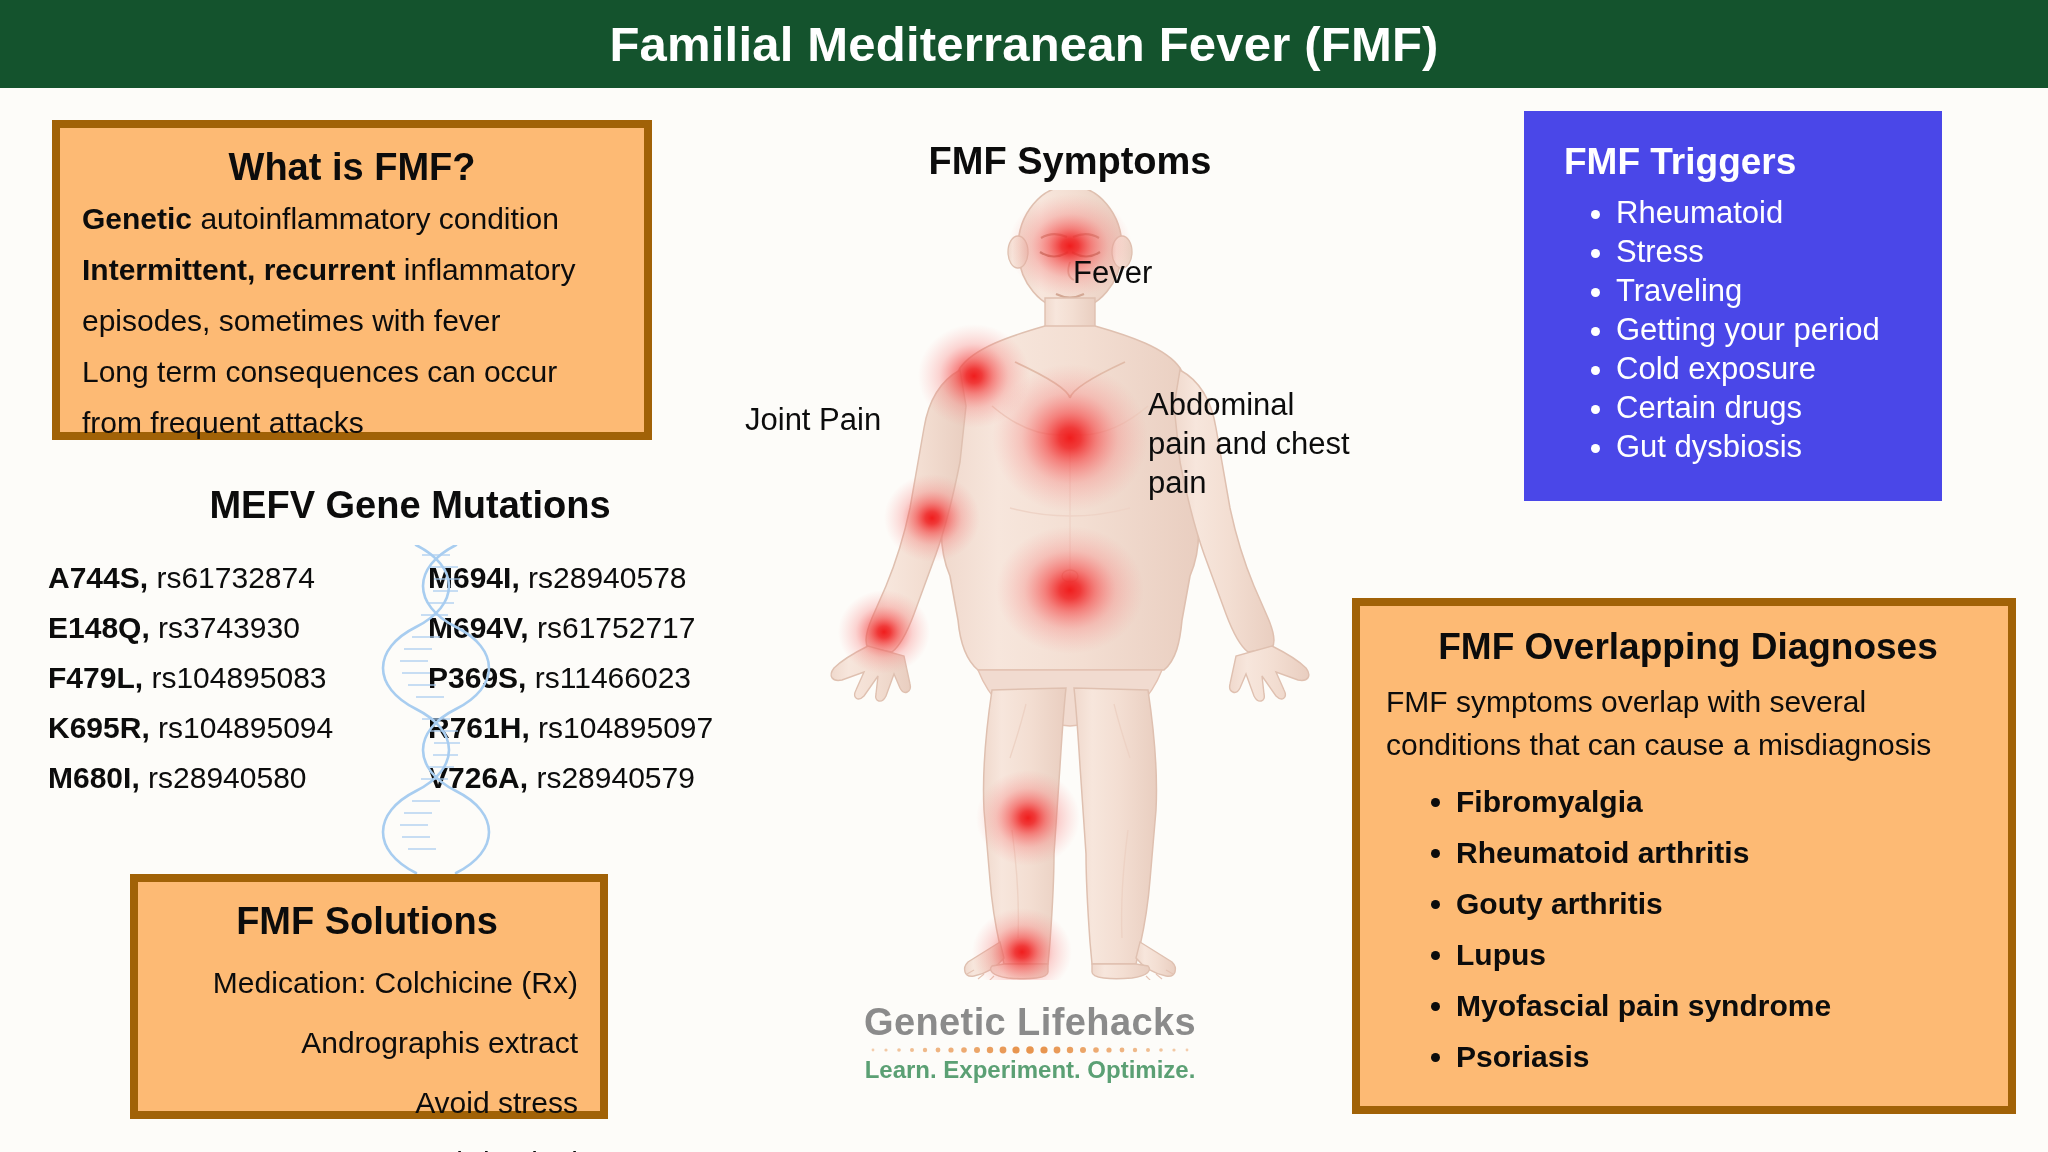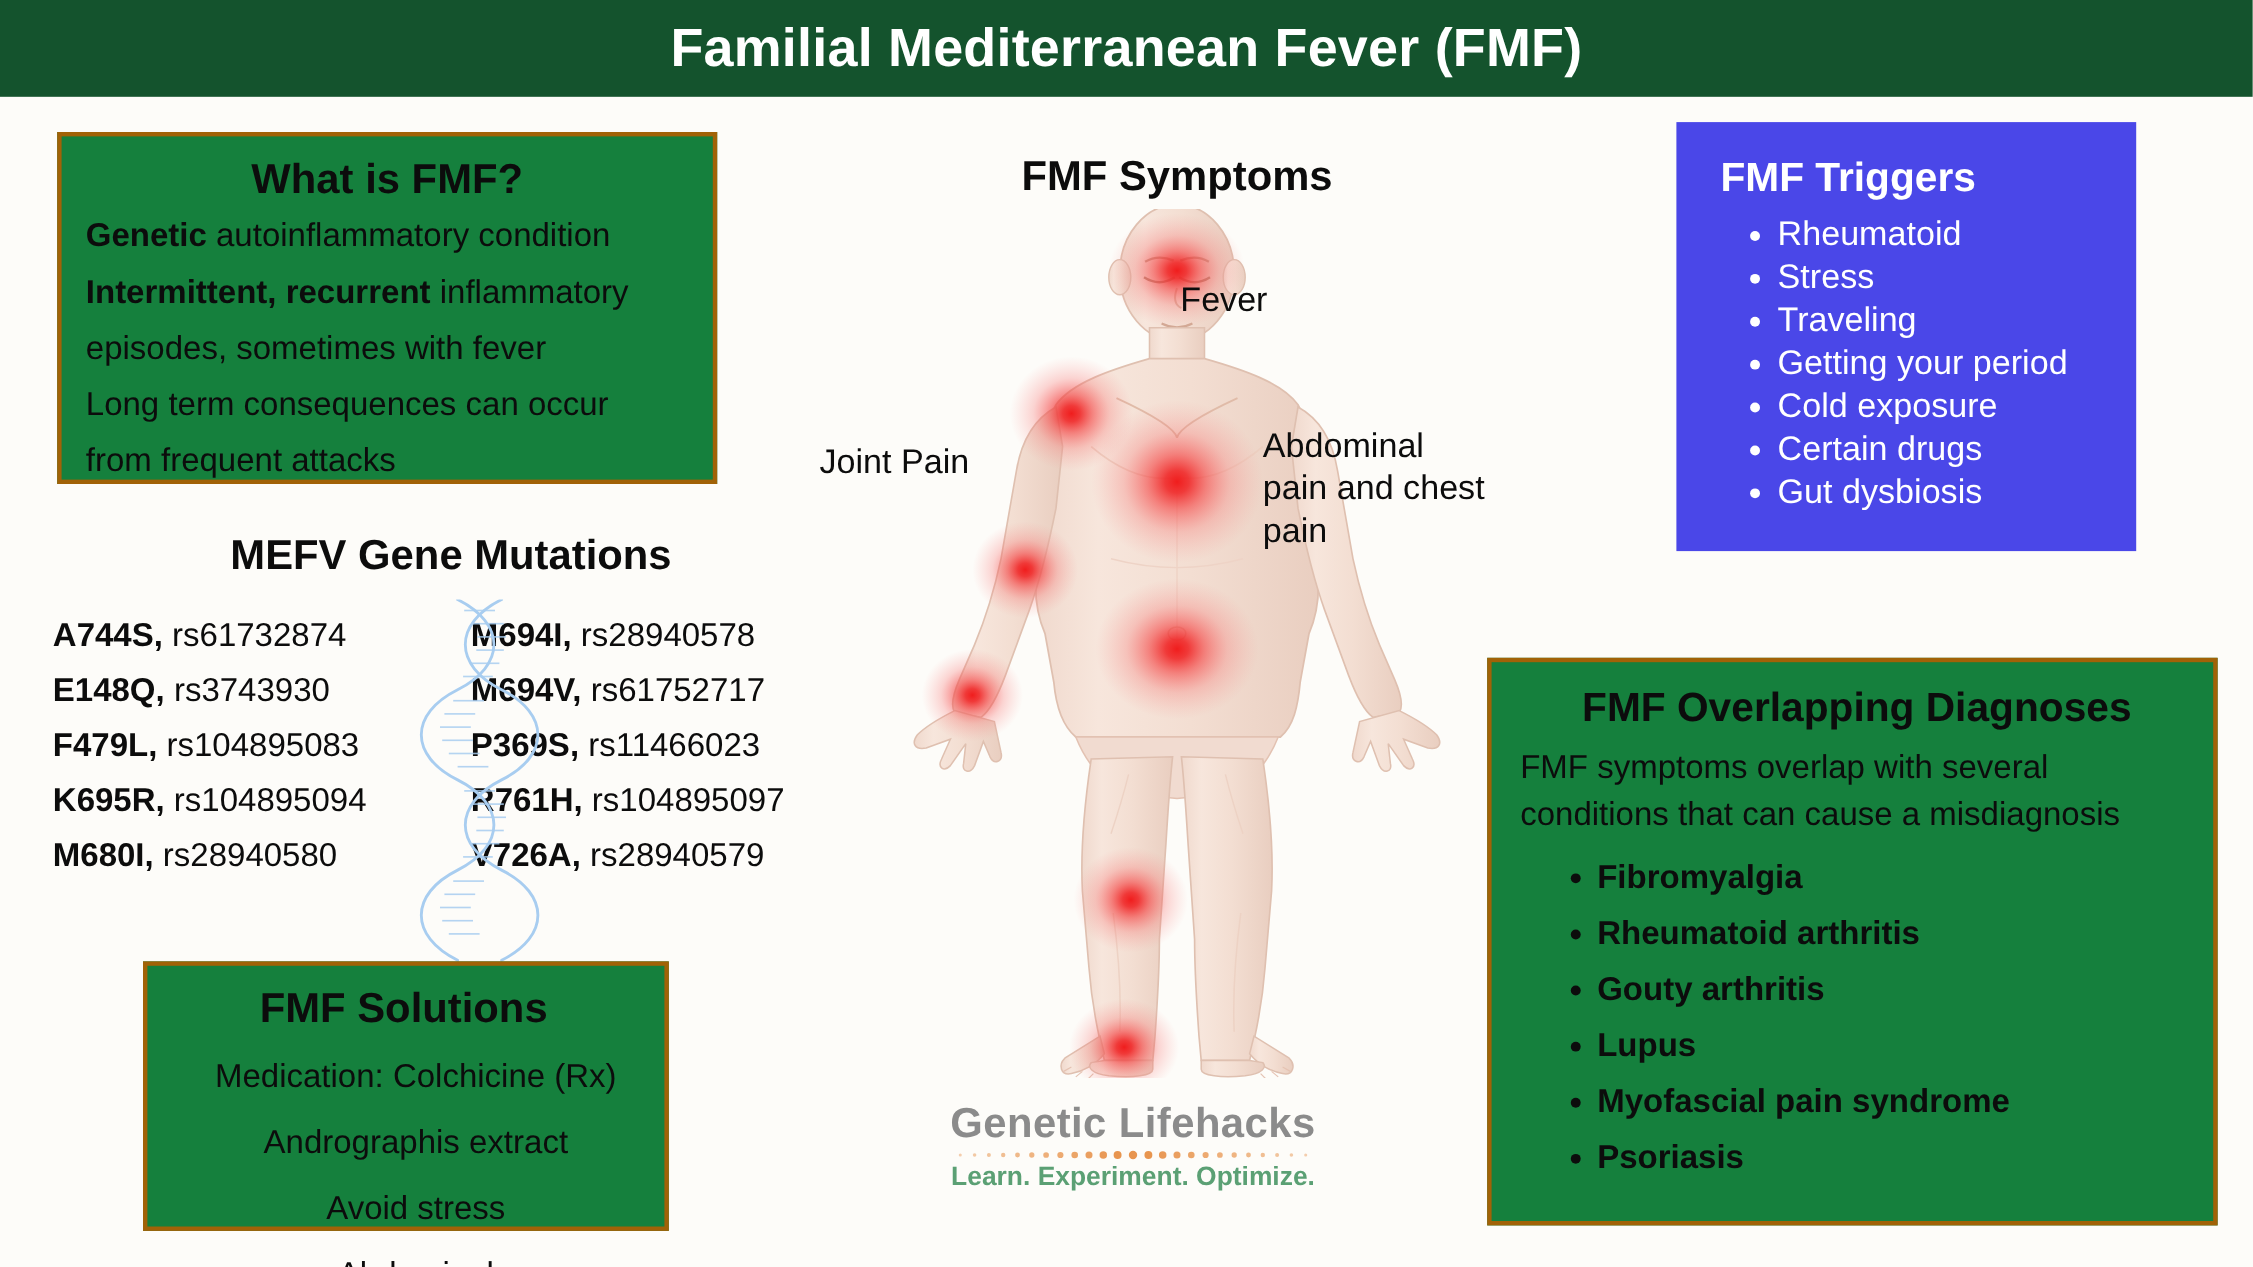--- a/index.html
+++ b/index.html
@@ -32,22 +32,22 @@
     font-size: 49px;
     font-weight: bold;
     letter-spacing: 0.2px;
     white-space: nowrap;
   }
 
   
   .panel {
     position: absolute;
     box-sizing: border-box;
-    border: 4px solid #a16207;
-    background: #15803d;
+    border: 8px solid #a16207;
+    background: #fdba74;
   }
   .panel-filled {
     position: absolute;
     box-sizing: border-box;
     background: #4a47e8;
   }
 
   .panel-title {
     text-align: center;
     font-weight: bold;
@@ -114,21 +114,21 @@
     width: 478px; height: 245px;
     padding: 8px 22px 0 18px;
   }
   #fmf-solutions .panel-title {
     font-size: 38px;
     margin: 10px 0 6px 0;
   }
   #fmf-solutions .line {
     font-size: 30px;
     line-height: 40px;
-    text-align: center;
+    text-align: right;
     padding-left: 22px;
     white-space: nowrap;
     margin-top: 20px;
   }
 
   
   #fmf-triggers {
     left: 1524px; top: 111px;
     width: 418px; height: 390px;
     padding: 18px 10px 0 30px;

